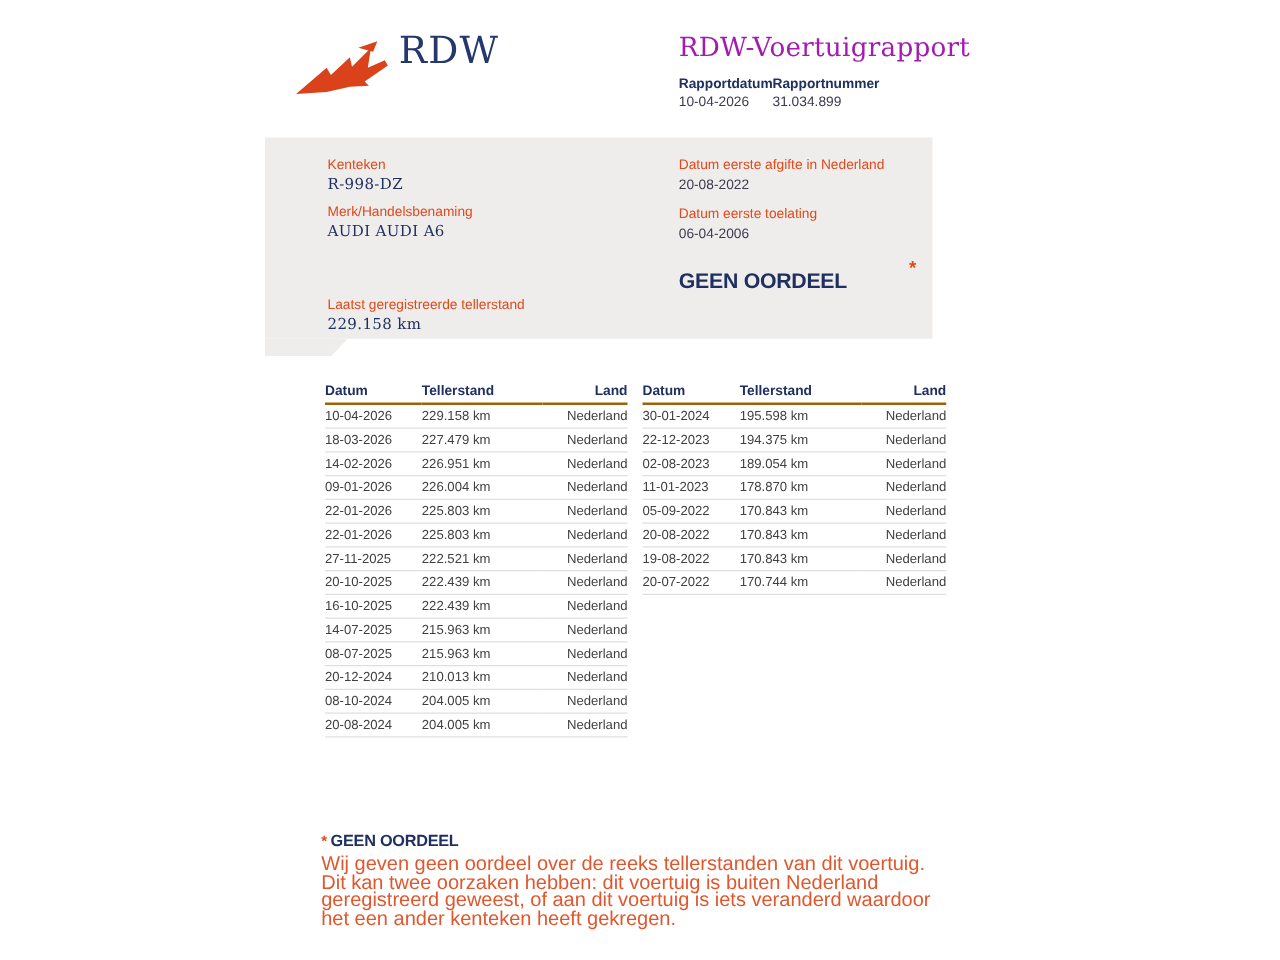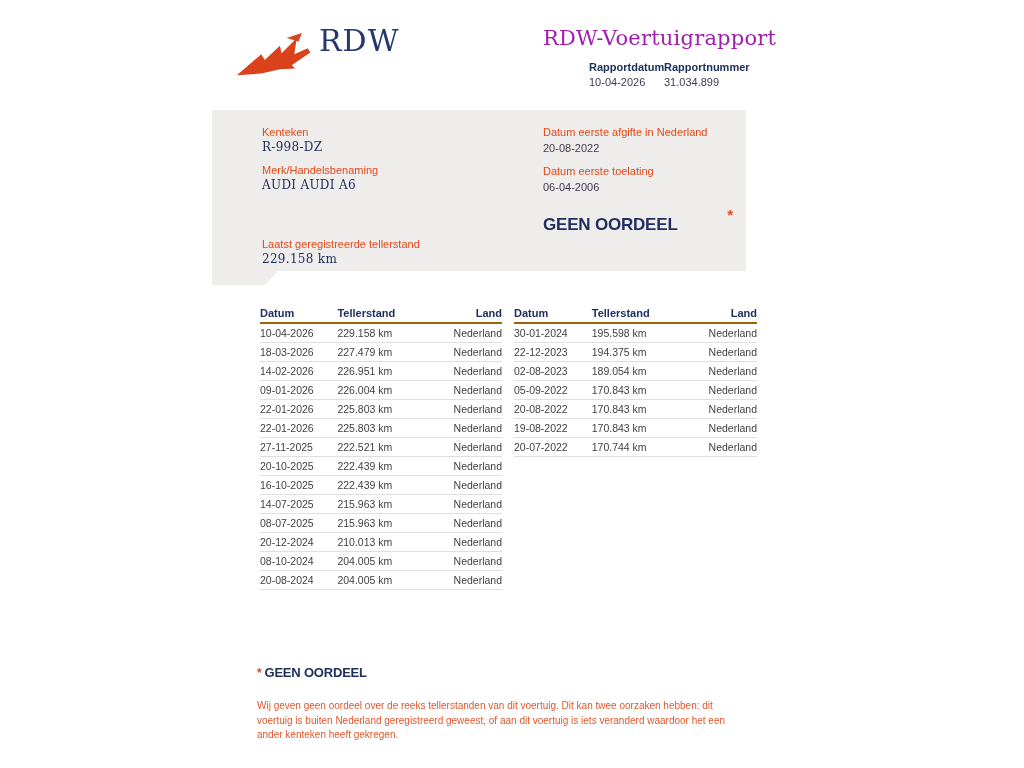--- a/index.html
+++ b/index.html
@@ -16,21 +16,21 @@
   .logo-icon { width:76px; height:50px; margin-top:4px; }
   .logo-text {
     font-family:"DejaVu Serif", serif;
     font-size:30px; color:#25376B; letter-spacing:1px; margin-left:7px; line-height:1;
   }
   .report-title {
     position:absolute; left:543px; top:26px;
     font-family:"DejaVu Serif", serif; font-weight:normal;
     font-size:21px; color:#a21caf; letter-spacing:0.2px;
   }
-  .report-meta { position:absolute; left:543px; top:61px; display:flex;margin-left:46px; }
+  .report-meta { position:absolute; left:543px; top:61px; display:flex; }
   .meta-col1 { width:75px; }
   .meta-label { font-size:11px; font-weight:bold; color:#1F3060; display:block; }
   .meta-value { font-size:11px; color:#3B3B4F; display:block; margin-top:3px; }
 
   
   .panel {
     position:absolute; left:212px; top:110px; width:534px; height:161px;
     background:#EFEDEB;
   }
   .panel::after {
@@ -80,21 +80,21 @@
   }
   .col-datum { width:32%; }
   .col-teller{ width:40%; }
   .col-land  { width:28%; }
   th.col-land, td.c-land { text-align:right; }
 
   
   .footnote { position:absolute; left:257px; top:665px; width:494px; }
   .footnote-title { font-size:13px; font-weight:bold; color:#1F3060; letter-spacing:-0.2px; }
   .footnote-ast { color:#E0491B; font-size:12px; font-weight:bold; margin-right:3px; }
-  .footnote-text { margin-top:19px; font-size:10px; line-height:14.5px; color:#E0572D; }
+  .footnote-text { margin-top:5px; font-size:16px; line-height:14.5px; color:#E0572D; }
 </style>
 </head>
 <body>
 
 <div class="logo-block">
   <svg class="logo-icon" viewBox="0 0 90 56" xmlns="http://www.w3.org/2000/svg" aria-hidden="true">
     <path fill="#D9421B" d="M1 52 L30 27 L34 34 L52 17 L54 26 L72 8 L69 27 L85 20 L88 25 L66 40 L70 44 L52 45 L30 50 Z"></path>
     <path fill="#D9421B" d="M60 8 L78 2 L74 12 Z"></path>
   </svg>
   <span class="logo-text">RDW</span>
@@ -250,20 +250,25 @@
             <td class="c-teller">194.375 km</td>
             <td class="c-land">Nederland</td>
           </tr>
 
           <tr>
             <td class="c-datum">02-08-2023</td>
             <td class="c-teller">189.054 km</td>
             <td class="c-land">Nederland</td>
           </tr>
 
+          <tr>
+            <td class="c-datum">11-01-2023</td>
+            <td class="c-teller">178.870 km</td>
+            <td class="c-land">Nederland</td>
+          </tr>
 
           <tr>
             <td class="c-datum">05-09-2022</td>
             <td class="c-teller">170.843 km</td>
             <td class="c-land">Nederland</td>
           </tr>
 
           <tr>
             <td class="c-datum">20-08-2022</td>
             <td class="c-teller">170.843 km</td>

